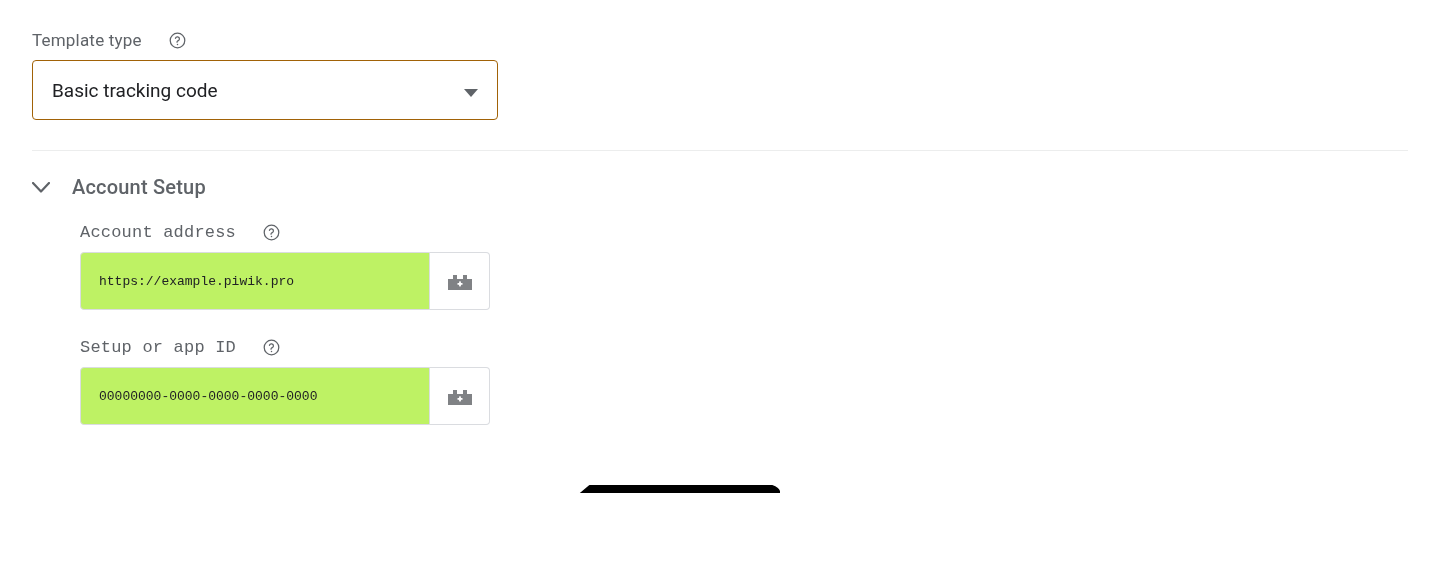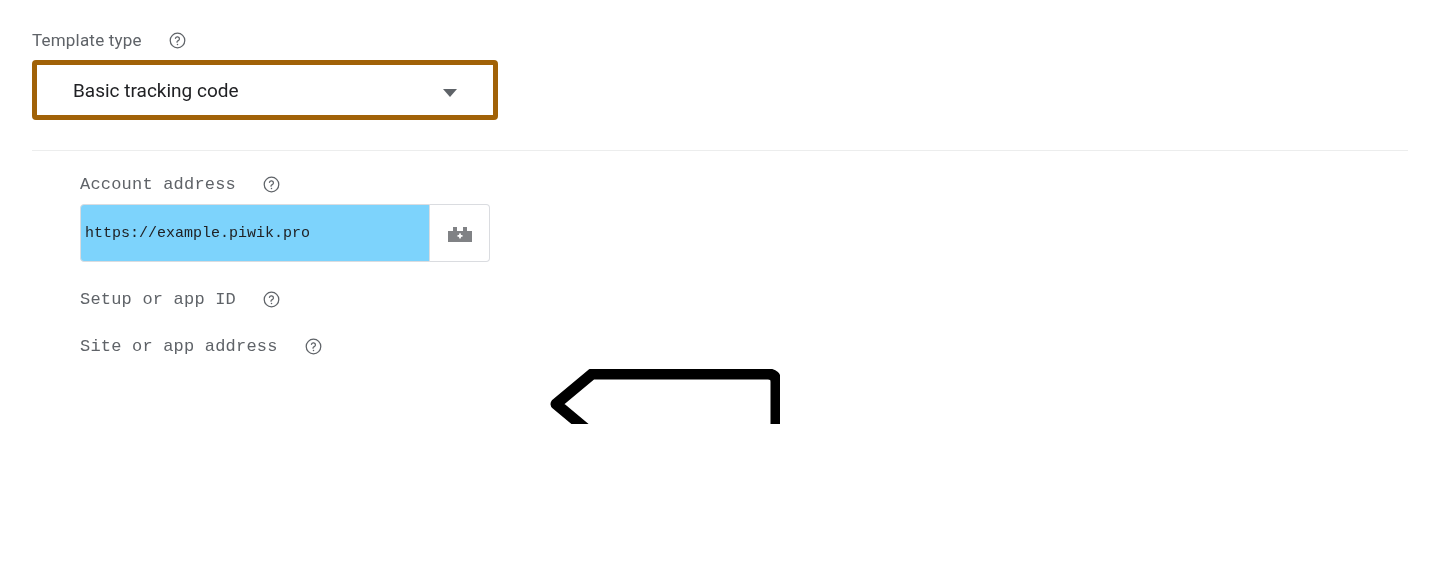--- a/index.html
+++ b/index.html
@@ -32,26 +32,26 @@
     color: #5f6368;
   }
   .help-icon svg {
     width: 19px;
     height: 19px;
     display: block;
   }
   .select-box {
     width: 466px;
     height: 60px;
-    border: 5px solid #a16207;
+    border: 1px solid #a16207;
     border-radius: 4px;
     display: flex;
     align-items: center;
     justify-content: space-between;
-    padding: 0 36px;
+    padding: 0 19px;
     font-size: 19px;
     color: #202124;
     cursor: pointer;
     background: #fff;
   }
   .select-box .caret {
     color: #5f6368;
   }
   .divider {
     border: none;
@@ -88,26 +88,26 @@
     display: flex;
     align-items: stretch;
     width: 410px;
   }
   .text-input {
     flex: 1;
     height: 58px;
     border: 1px solid #dadce0;
     border-right: 1px solid #dadce0;
     border-radius: 4px 0 0 4px;
-    padding: 0 4px;
-    font-size: 15px;
+    padding: 0 18px;
+    font-size: 13px;
     color: #202124;
     font-family: inherit;
     outline: none;
-    background: #7dd3fc;
+    background: #bef264;
   }
   .var-button {
     width: 60px;
     height: 58px;
     border: 1px solid #dadce0;
     border-left: none;
     border-radius: 0 4px 4px 0;
     background: #fff;
     display: flex;
     align-items: center;
@@ -148,20 +148,28 @@
     <span>Basic tracking code</span>
     <span class="caret">
       <svg width="14" height="8" viewBox="0 0 14 8">
           <path d="M0 0 L7 8 L14 0 Z" fill="#5f6368"></path>
         </svg>
     </span>
   </div>
 
   <hr class="divider">
 
+  <div class="section-header">
+    <span class="chevron">
+      <svg width="18" height="11" viewBox="0 0 18 11">
+          <path d="M1 1 L9 9.5 L17 1" fill="none" stroke="#5f6368" stroke-width="2.2" stroke-linecap="round" stroke-linejoin="round"></path>
+        </svg>
+    </span>
+    <span class="section-title">Account Setup</span>
+  </div>
 
   <div class="section-body">
 
     <div class="field-block">
       <div class="label-row">
         <span class="label-text">Account address</span>
         <span class="help-icon">
           <svg viewBox="0 0 24 24" fill="none" stroke="#5f6368" stroke-width="1.6">
             <circle cx="12" cy="12" r="9.2"></circle>
             <path d="M9.4 9.2a2.6 2.6 0 0 1 5.05.9c0 1.4-1.5 2.05-2.35 2.6-.55.35-.7.8-.7 1.4" stroke-linecap="round"></path>
@@ -185,33 +193,33 @@
       <div class="label-row">
         <span class="label-text">Setup or app ID</span>
         <span class="help-icon">
           <svg viewBox="0 0 24 24" fill="none" stroke="#5f6368" stroke-width="1.6">
             <circle cx="12" cy="12" r="9.2"></circle>
             <path d="M9.4 9.2a2.6 2.6 0 0 1 5.05.9c0 1.4-1.5 2.05-2.35 2.6-.55.35-.7.8-.7 1.4" stroke-linecap="round"></path>
             <circle cx="12" cy="17.1" r="0.95" fill="#5f6368" stroke="none"></circle>
           </svg>
         </span>
       </div>
+      <div class="input-row">
+        <input type="text" class="text-input" value="00000000-0000-0000-0000-0000" style="">
+        <div class="var-button">
+          <svg viewBox="0 0 30 22">
+            <path d="M3 9 L3 20 L27 20 L27 9 L22 9 L22 5 L18 5 L18 9 L12 9 L12 5 L8 5 L8 9 Z" fill="#808285"></path>
+            <rect x="12.5" y="13" width="5" height="1.8" fill="#ffffff"></rect>
+            <rect x="14.1" y="11.4" width="1.8" height="5" fill="#ffffff"></rect>
+          </svg>
+        </div>
+      </div>
     </div>
 
     <div class="field-block">
-      <div class="label-row">
-        <span class="label-text">Site or app address</span>
-        <span class="help-icon">
-          <svg viewBox="0 0 24 24" fill="none" stroke="#5f6368" stroke-width="1.6">
-            <circle cx="12" cy="12" r="9.2"></circle>
-            <path d="M9.4 9.2a2.6 2.6 0 0 1 5.05.9c0 1.4-1.5 2.05-2.35 2.6-.55.35-.7.8-.7 1.4" stroke-linecap="round"></path>
-            <circle cx="12" cy="17.1" r="0.95" fill="#5f6368" stroke="none"></circle>
-          </svg>
-        </span>
-      </div>
 
       <div class="pointer-arrow">
         <svg width="230" height="70" viewBox="0 0 230 70">
           <path d="M42 5
                    L218 5
                    Q226 5 226 13
                    L226 57
                    Q226 65 218 65
                    L42 65
                    L6 35

